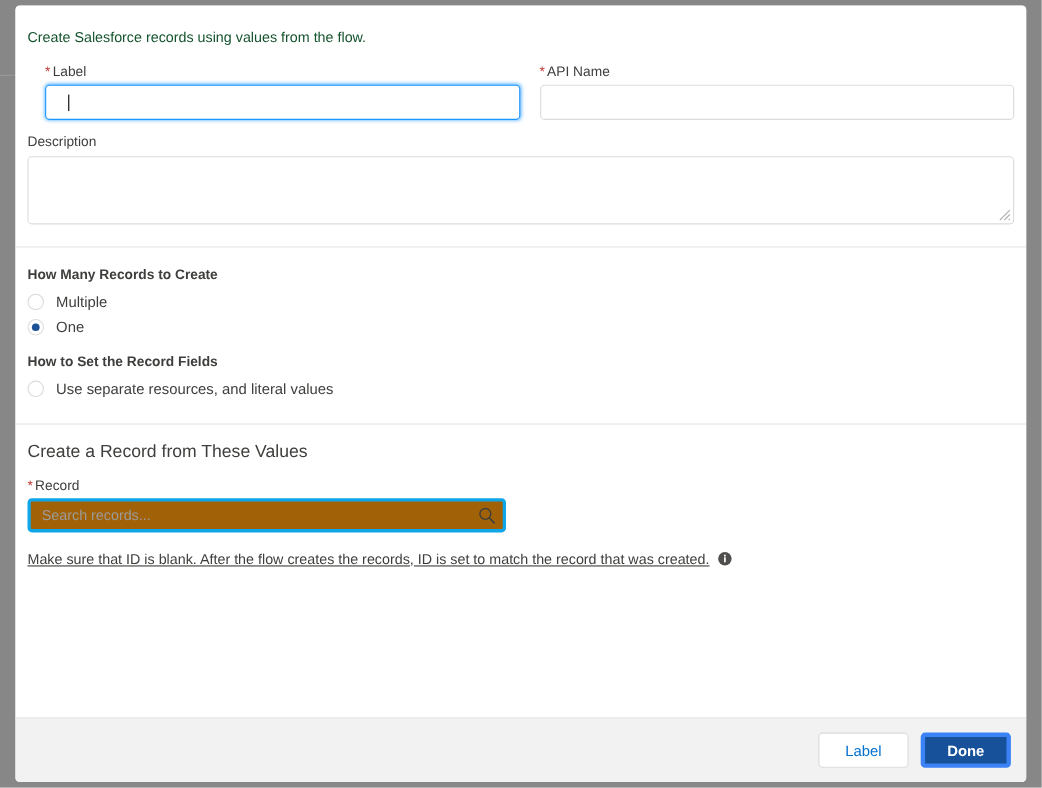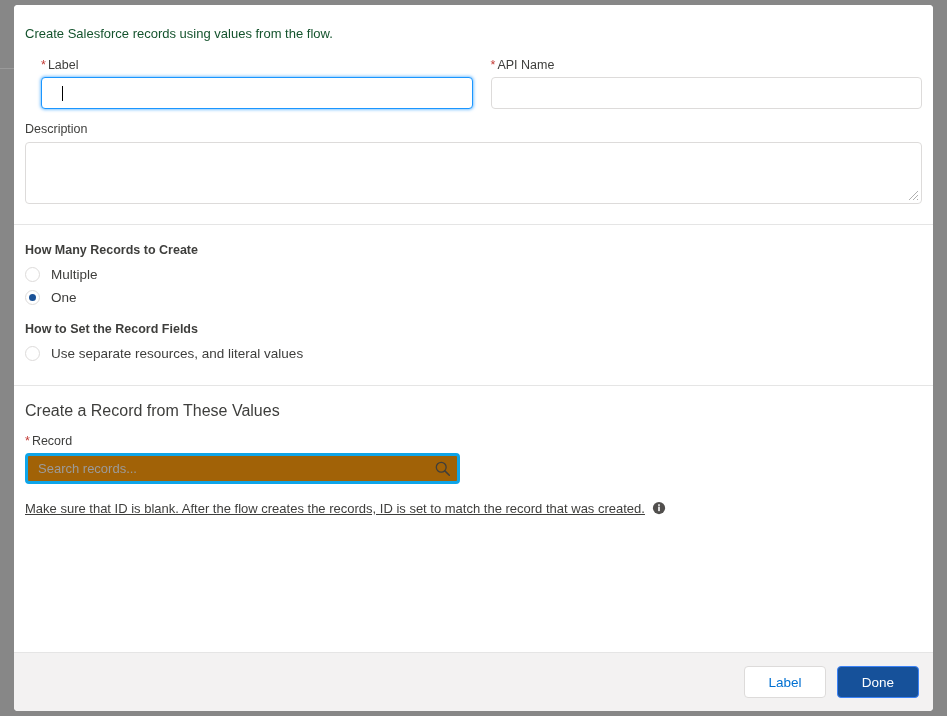--- a/index.html
+++ b/index.html
@@ -267,23 +267,23 @@
     cursor: pointer;
     padding: 0 16px;
   }
   .btn-neutral {
     background: #fff;
     border: 1px solid #dddbda;
     color: #0070d2;
   }
   .btn-brand {
     background: #16519a;
-    border: 1px solid #3b82f6;
+    border: 4px solid #3b82f6;
     color: #fff;
-    font-weight: normal;
+    font-weight: bold;
   }
 </style>
 </head>
 <body>
 
 <div class="backdrop-seam"></div>
 
 <div class="modal">
 
 

